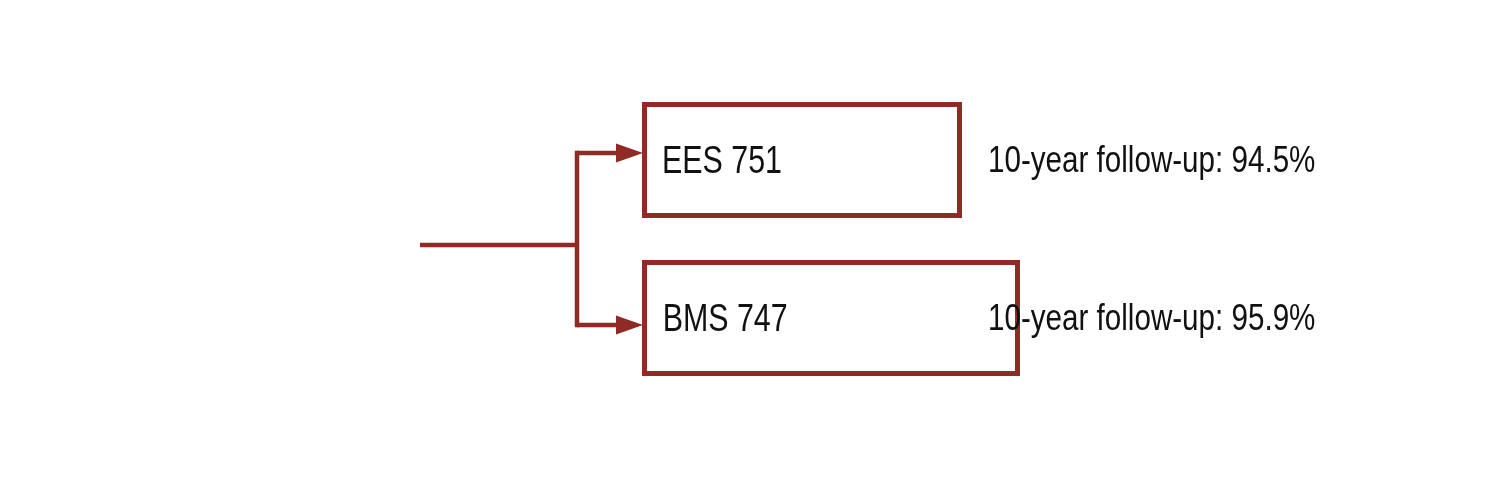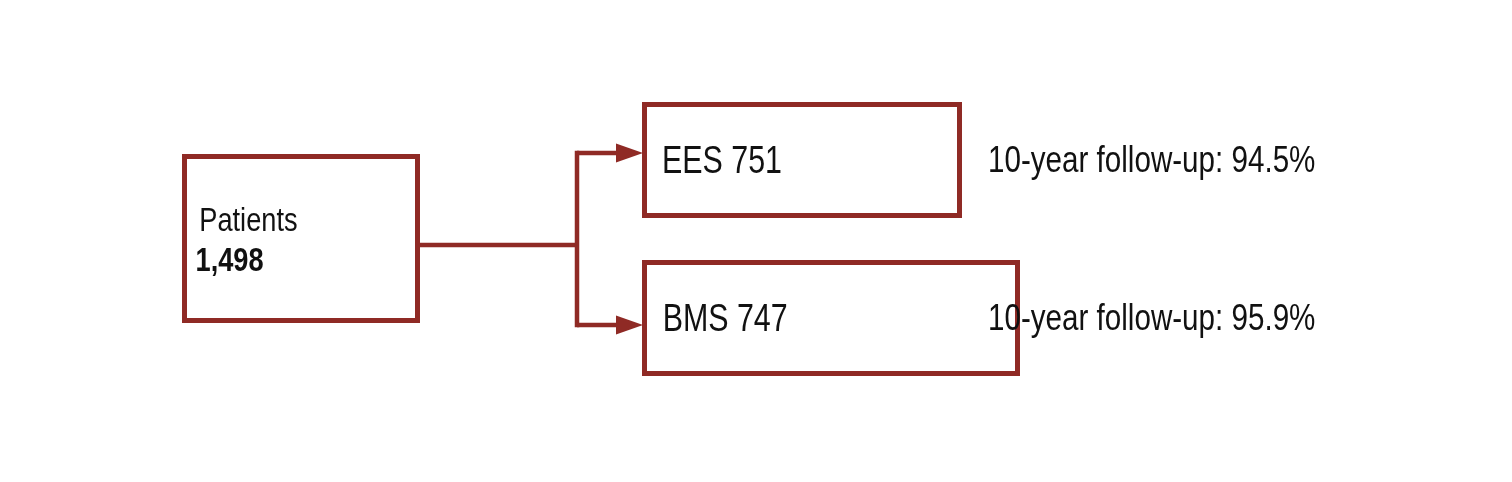--- a/index.html
+++ b/index.html
@@ -97,28 +97,20 @@
 
     <path class="wire" d="M 577 150.75 V 327.25"></path>
 
     <path class="wire" d="M 577 153 H 618"></path>
     <polygon class="head" points="616,143.5 616,162.5 643,153"></polygon>
 
     <path class="wire" d="M 577 325 H 618"></path>
     <polygon class="head" points="616,315.5 616,334.5 643,325"></polygon>
   </svg>
 
-  <div class="box root-box">
-    <div class="root-label">
-      <span class="cond">Patients</span>
-    </div>
-    <div class="root-value">
-      <span class="cond">1,498</span>
-    </div>
-  </div>
 
   <div class="box branch-box-1">
     <div class="branch-label">
       <span class="cond">EES 751</span>
     </div>
   </div>
 
   <div class="box branch-box-2">
     <div class="branch-label">
       <span class="cond">BMS 747</span>

